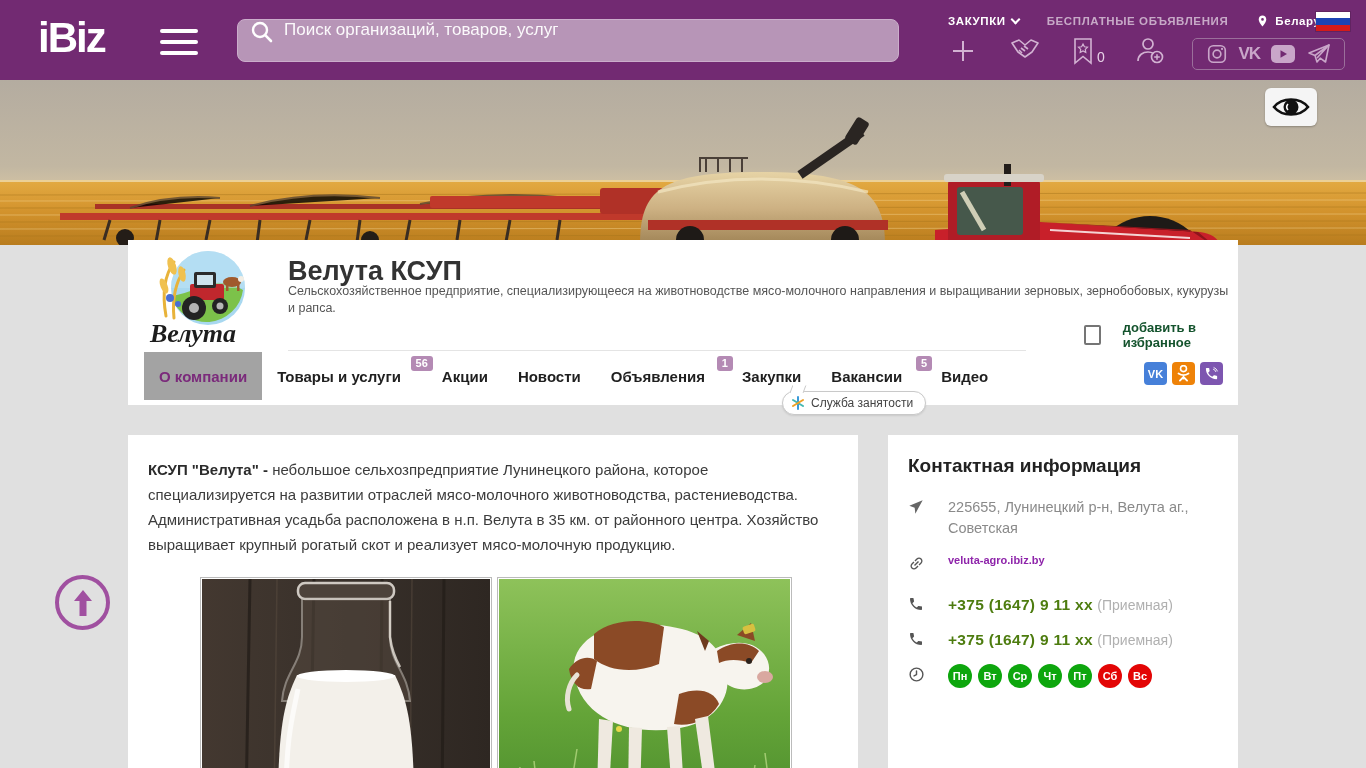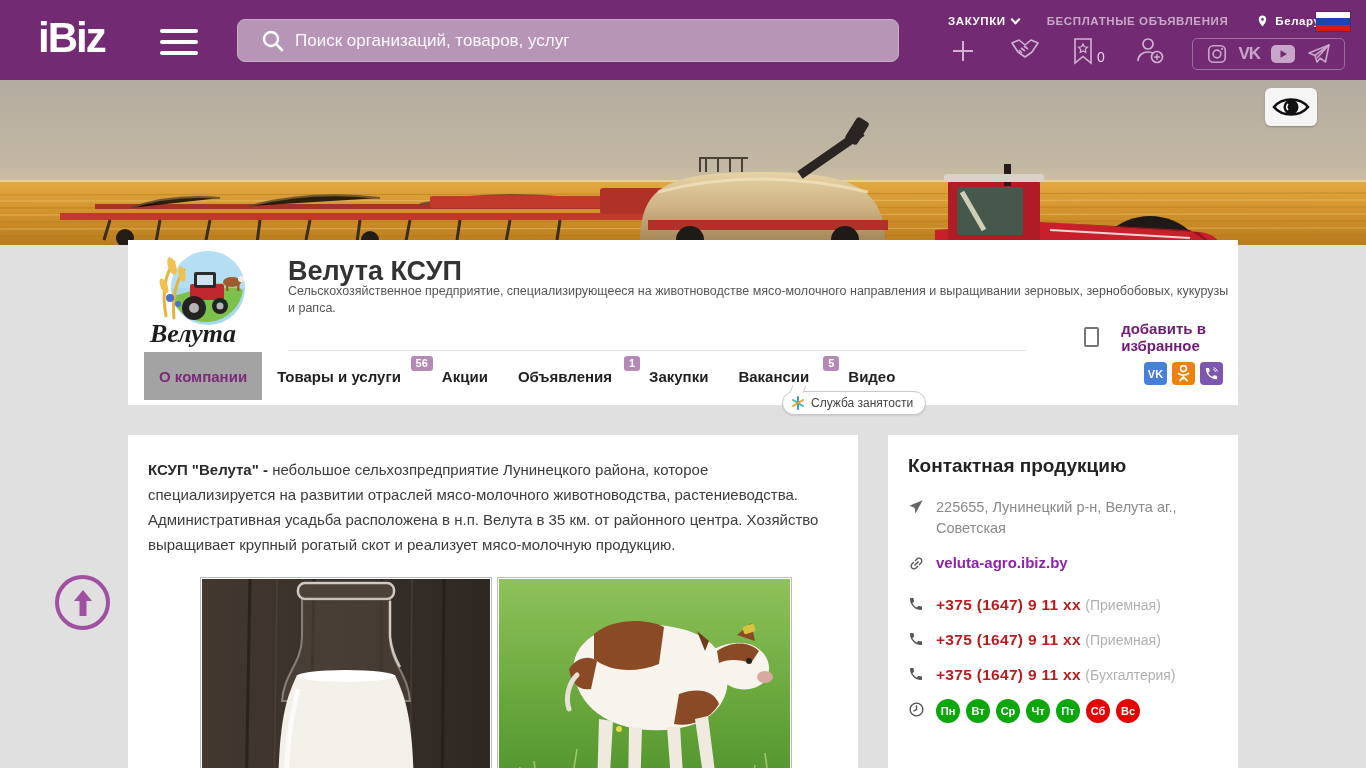--- a/index.html
+++ b/index.html
@@ -4,21 +4,21 @@
 <style>
   * { margin:0; padding:0; box-sizing:border-box; }
   html,body { width:1366px; height:768px; overflow:hidden; font-family:"Liberation Sans", sans-serif; background:#e0e0e0; }
   .page { position:relative; width:1366px; height:768px; }
 
   
   .header { position:absolute; left:0; top:0; width:1366px; height:80px; background:#722a72; z-index:10; }
   .logo { position:absolute; left:38px; top:14px; color:#fff; font-size:42px; font-weight:bold; letter-spacing:-2px; cursor:pointer; }
   .burger { position:absolute; left:160px; top:29px; width:38px; cursor:pointer; }
   .burger div { height:4px; background:#fff; border-radius:2px; margin-bottom:7px; }
-  .searchwrap { position:absolute; left:237px; top:19px; width:662px; height:43px; background:#b795b7; border:1px solid #cbadcb; border-radius:8px; display:flex; align-items:center; padding:0 23px; }
+  .searchwrap { position:absolute; left:237px; top:19px; width:662px; height:43px; background:#b795b7; border:1px solid #cbadcb; border-radius:8px; display:flex; align-items:flex-start; padding:0 12px; }
   .searchwrap svg { flex:0 0 auto; margin-right:10px; }
   .searchwrap input { flex:1; background:transparent; border:none; outline:none; color:#fff; font-size:17px; font-family:"Liberation Sans",sans-serif; }
   .searchwrap input::placeholder { color:#ffffff; opacity:.95; }
   .toprow { position:absolute; top:13px; left:948px; display:flex; align-items:center; gap:28px; }
   .toplink { color:#fff; font-size:11.5px; font-weight:bold; letter-spacing:.6px; cursor:pointer; display:flex; align-items:center; gap:6px; white-space:nowrap; }
   .toplink.dim { color:#c7a9c7; }
   .chev { width:7px; height:7px; border-right:2px solid #fff; border-bottom:2px solid #fff; transform:rotate(45deg); margin-top:-3px; }
   .flag { position:absolute; left:1316px; top:12px; width:34px; height:19px; cursor:pointer; box-shadow:0 0 0 1px rgba(0,0,0,.15);}
   .flag div { height:33.3%; }
   .iconrow { position:absolute; top:36px; left:948px; display:flex; align-items:center; gap:30px; }
@@ -31,21 +31,21 @@
   .hero { position:absolute; left:0; top:80px; width:1366px; height:165px; overflow:hidden; }
   .eyebtn { position:absolute; left:1265px; top:8px; width:52px; height:38px; background:#f5f5f5; border-radius:6px; display:flex; align-items:center; justify-content:center; cursor:pointer; box-shadow:0 1px 2px rgba(0,0,0,.25); }
 
   
   .company-card { position:absolute; left:128px; top:240px; width:1110px; height:165px; background:#fff; z-index:5; }
   .clogo { position:absolute; left:20px; top:6px; width:108px; height:104px; cursor:pointer; }
   .cname { position:absolute; left:160px; top:16px; font-size:27px; font-weight:bold; color:#333; }
   .cdesc { position:absolute; left:160px; top:43px; width:950px; font-size:12.5px; line-height:17px; color:#555; }
   .fav { position:absolute; left:956px; top:80px; display:flex; align-items:center; gap:22px; cursor:pointer; }
   .favbox { width:20px; height:20px; border:2px solid #757575; border-radius:2px; background:#fff; }
-  .favlabel { color:#701a75; font-size:15px; font-weight:bold; }
+  .favlabel { color:#14532d; font-size:13px; font-weight:bold; }
   .cdivider { position:absolute; left:160px; top:110px; width:738px; height:1px; background:#e4e4e4; }
   .tabs { position:absolute; left:16px; top:112px; height:48px; display:flex; align-items:stretch; }
   .tab { position:relative; padding:0 15px; display:flex; align-items:center; font-size:15px; font-weight:bold; color:#1f1f1f; cursor:pointer; white-space:nowrap; }
   .tab.active { background:#a3a3a3; color:#7b2a7b; }
   .badge { position:absolute; top:4px; right:-6px; background:#b48ab4; color:#fff; font-size:11px; font-weight:bold; border-radius:3px; padding:2px 5px; line-height:11px; }
   .csocial { position:absolute; left:1016px; top:122px; display:flex; gap:5px; }
   .sbtn { width:23px; height:23px; border-radius:4px; display:flex; align-items:center; justify-content:center; cursor:pointer; color:#fff; font-size:11px; font-weight:bold; }
   .sbtn.vk { background:#4680d9; }
   .sbtn.ok { background:#ee8208; }
   .sbtn.viber { background:#7d56b0; }
@@ -56,25 +56,25 @@
   
   .main-card { position:absolute; left:128px; top:435px; width:730px; height:400px; background:#fff; }
   .about { position:absolute; left:20px; top:22px; width:688px; font-size:15px; line-height:25px; color:#3c3c3c; }
   .about b { color:#2b2b2b; }
   .imgrow { position:absolute; left:72px; top:142px; display:flex; gap:5px; }
   .imgframe { border:1px solid #bbb; background:#fff; padding:1px; }
 
   .side-card { position:absolute; left:888px; top:435px; width:350px; height:400px; background:#fff; }
   .side-inner { position:absolute; left:20px; top:20px; width:310px; }
   .ctitle { font-size:19px; font-weight:bold; color:#222; margin-bottom:20px; }
-  .crow { display:flex; gap:10px; margin-bottom:14px; align-items:flex-start; }
+  .crow { display:flex; gap:22px; margin-bottom:14px; align-items:flex-start; }
   .crow .cic { flex:0 0 18px; padding-top:2px; }
   .addr { font-size:14.5px; line-height:21px; color:#8a8a8a; }
-  .weblink { font-size:15px; font-weight:bold; color:#8e24aa; cursor:pointer; padding-top:1px; }
-  .phone-num { font-size:15.5px; color:#b91c1c; font-weight:bold; letter-spacing:.3px; }
+  .weblink { font-size:11px; font-weight:bold; color:#8e24aa; cursor:pointer; padding-top:1px; }
+  .phone-num { font-size:15.5px; color:#4d7c0f; font-weight:bold; letter-spacing:.3px; }
   .phone-label { font-size:14px; color:#b0b0b0;margin-top:16px; }
   .phones .crow { margin-bottom:13px; }
   .phline { line-height:22px; }
   .days { display:flex; gap:6px; align-items:center; }
   .day { width:24px; height:24px; border-radius:50%; color:#fff; font-size:11px; font-weight:bold; display:flex; align-items:center; justify-content:center; cursor:pointer; }
   .day.work { background:#0da60d; }
   .day.off { background:#e30505; }
 
   
   .scrolltop { position:absolute; left:55px; top:575px; width:55px; height:55px; border:4px solid #a050a0; border-radius:50%; background:transparent; display:flex; align-items:center; justify-content:center; cursor:pointer; }
@@ -325,20 +325,23 @@
       <div class="tab active">
           <span>О компании</span>
         </div>
       <div class="tab" style="padding-right:26px;">
           <span>Товары и услуги</span>
           <sup class="badge">56</sup>
         </div>
       <div class="tab">
           <span>Акции</span>
         </div>
+      <div class="tab">
+          <span>Новости</span>
+        </div>
       <div class="tab" style="padding-right:22px;">
           <span>Объявления</span>
           <sup class="badge">1</sup>
         </div>
       <div class="tab">
           <span>Закупки</span>
         </div>
       <div class="tab" style="padding-right:24px;">
           <span>Вакансии</span>
           <sup class="badge">5</sup>
@@ -469,21 +472,21 @@
             <rect x="244" y="46" width="12" height="8" rx="2" fill="#d8c040" transform="rotate(-18 250 50)"></rect>
             <path d="M78 96 C70 104 66 118 70 130" stroke="#e8e2d6" stroke-width="5" fill="none" stroke-linecap="round"></path>
           </g>
         </svg>
       </div>
     </div>
   </div>
 
   <div class="side-card">
     <div class="side-inner">
-      <div class="ctitle">Контактная продукцию</div>
+      <div class="ctitle">Контактная информация</div>
 
       <div class="crow">
         <span class="cic">
           <svg width="16" height="16" viewBox="0 0 24 24">
               <path d="M22 2 L11 22 L10 13 L2 10 Z" fill="#666"></path>
             </svg>
         </span>
         <span class="addr">225655, Лунинецкий р-н, Велута аг., Советская</span>
       </div>
 
@@ -501,26 +504,20 @@
           <span class="cic"><svg width="16" height="16" viewBox="0 0 24 24">
                 <path d="M6.62 10.79c1.44 2.83 3.76 5.14 6.59 6.59l2.2-2.2c.27-.27.67-.36 1.02-.24 1.12.37 2.33.57 3.57.57.55 0 1 .45 1 1V20c0 .55-.45 1-1 1-9.39 0-17-7.61-17-17 0-.55.45-1 1-1h3.5c.55 0 1 .45 1 1 0 1.25.2 2.45.57 3.57.11.35.03.74-.25 1.02l-2.2 2.2z" fill="#555"></path>
               </svg></span>
           <span class="phline"><span class="phone-num">+375 (1647) 9 11 xx</span> <span class="phone-label">(Приемная)</span></span>
         </div>
         <div class="crow">
           <span class="cic"><svg width="16" height="16" viewBox="0 0 24 24">
                 <path d="M6.62 10.79c1.44 2.83 3.76 5.14 6.59 6.59l2.2-2.2c.27-.27.67-.36 1.02-.24 1.12.37 2.33.57 3.57.57.55 0 1 .45 1 1V20c0 .55-.45 1-1 1-9.39 0-17-7.61-17-17 0-.55.45-1 1-1h3.5c.55 0 1 .45 1 1 0 1.25.2 2.45.57 3.57.11.35.03.74-.25 1.02l-2.2 2.2z" fill="#555"></path>
               </svg></span>
           <span class="phline"><span class="phone-num">+375 (1647) 9 11 xx</span> <span class="phone-label">(Приемная)</span></span>
-        </div>
-        <div class="crow">
-          <span class="cic"><svg width="16" height="16" viewBox="0 0 24 24">
-                <path d="M6.62 10.79c1.44 2.83 3.76 5.14 6.59 6.59l2.2-2.2c.27-.27.67-.36 1.02-.24 1.12.37 2.33.57 3.57.57.55 0 1 .45 1 1V20c0 .55-.45 1-1 1-9.39 0-17-7.61-17-17 0-.55.45-1 1-1h3.5c.55 0 1 .45 1 1 0 1.25.2 2.45.57 3.57.11.35.03.74-.25 1.02l-2.2 2.2z" fill="#555"></path>
-              </svg></span>
-          <span class="phline"><span class="phone-num">+375 (1647) 9 11 xx</span> <span class="phone-label">(Бухгалтерия)</span></span>
         </div>
       </div>
 
       <div class="crow" style="margin-top:4px;">
         <span class="cic">
           <svg width="17" height="17" viewBox="0 0 24 24">
               <circle cx="12" cy="12" r="9" fill="none" stroke="#555" stroke-width="2"></circle>
               <path d="M12 7v5l-3.5 2" fill="none" stroke="#555" stroke-width="2" stroke-linecap="round"></path>
             </svg>
         </span>

